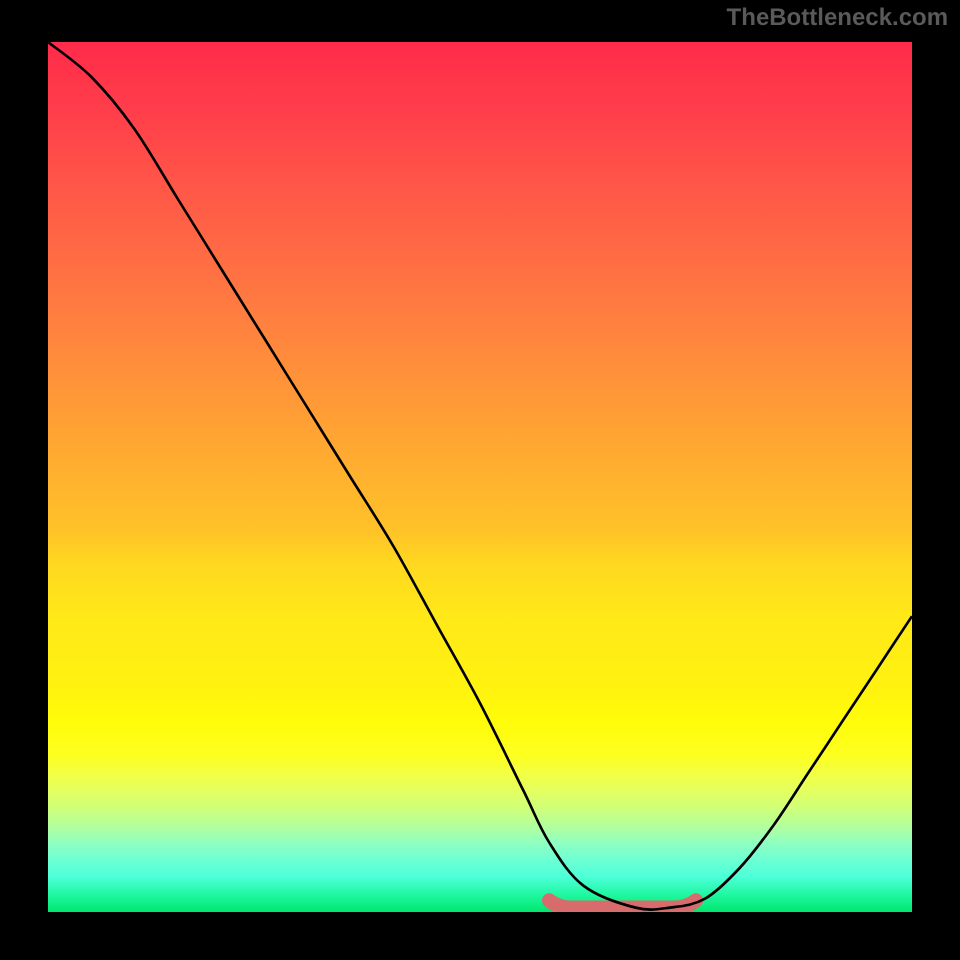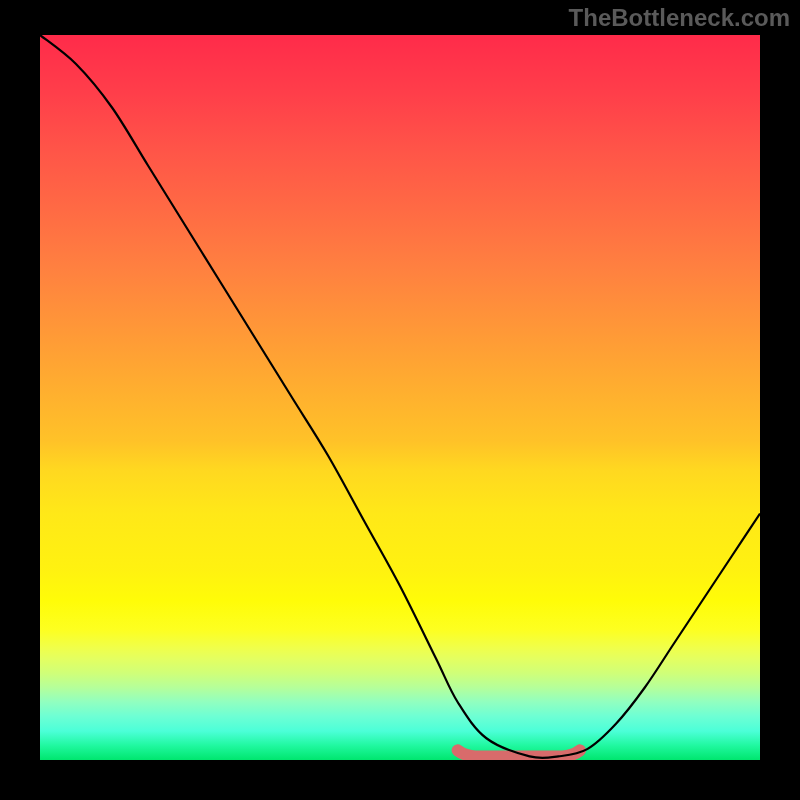--- a/index.html
+++ b/index.html
@@ -9,21 +9,21 @@
     background: #000;
     font-family: Arial, sans-serif;
     position: relative;
     overflow: hidden;
   }
   .watermark {
     position: absolute;
     top: 4px;
     right: 10px;
     color: #5a5a5a;
-    font-size: 24px;
+    font-size: 20px;
     font-weight: bold;
     z-index: 10;
   }
   .plot-area {
     position: absolute;
     left: 40px;
     top: 35px;
     width: 720px;
     height: 725px;
     background: linear-gradient(to bottom,

